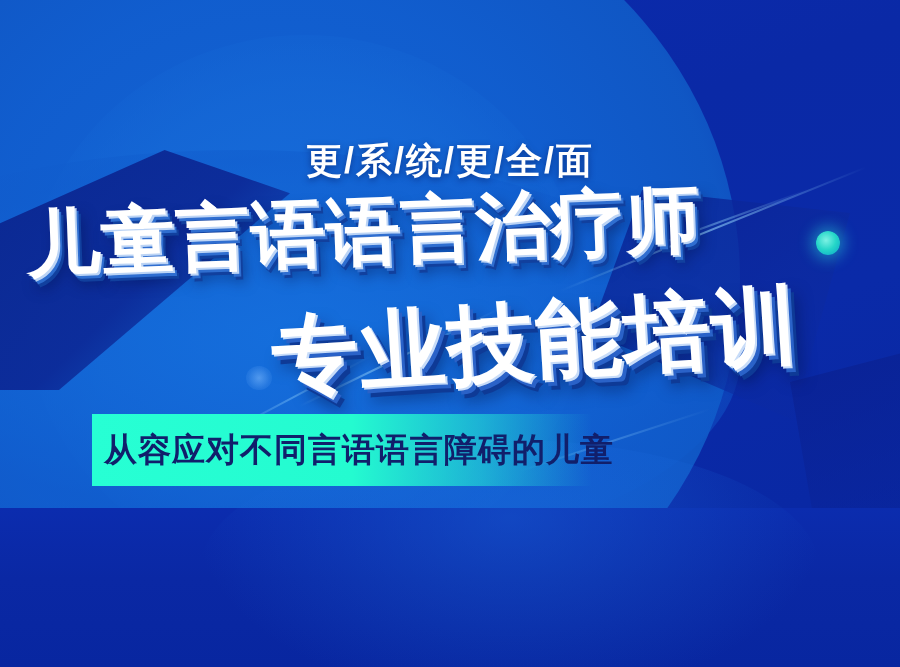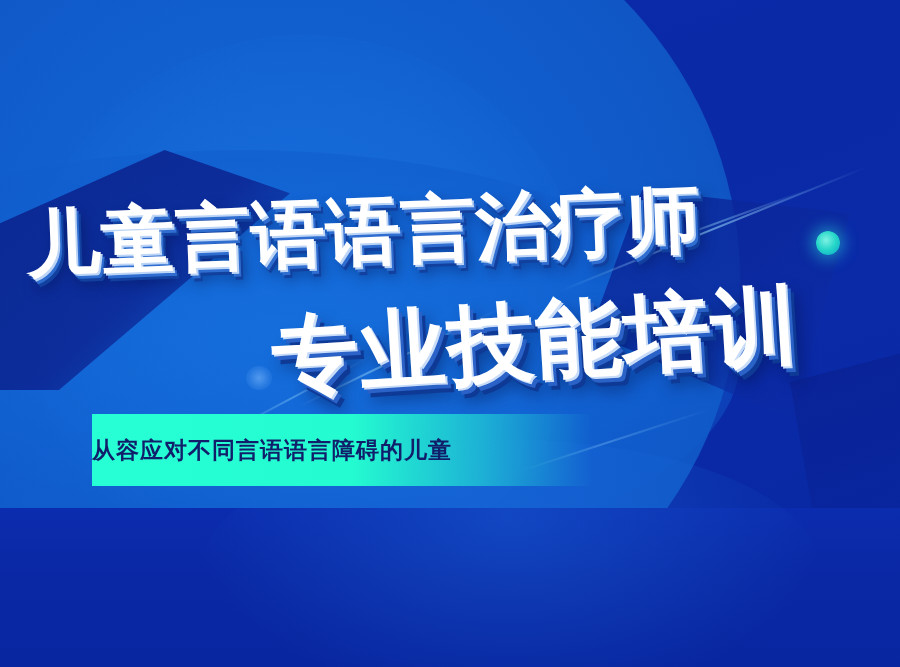--- a/index.html
+++ b/index.html
@@ -182,24 +182,24 @@
     left: 92px;
     top: 414px;
     width: 500px;
     height: 72px;
     background: linear-gradient(90deg, #27ffd4 0%, #24fbd0 52%, rgba(36,240,214,.55) 78%, rgba(30,180,225,0) 100%);
     display: flex;
     align-items: center;
   }
   .subtitle-text {
     color: #111f6b;
-    font-size: 23px;
+    font-size: 33px;
     font-weight: 700;
     letter-spacing: 1px;
-    padding-left: 0;
+    padding-left: 12px;
     white-space: nowrap;
   }
 </style>
 </head>
 <body>
 
 <div class="poster">
 
   <div class="bg-base"></div>
   <div class="bg-circle-main"></div>
@@ -215,20 +215,21 @@
   <div class="streak s2"></div>
   <div class="streak s3"></div>
   <div class="streak s4"></div>
   <div class="streak s5"></div>
 
   <div class="dot-cyan"></div>
   <div class="dot-soft"></div>
 
   <div class="content">
 
+    <div class="kicker">更/系/统/更/全/面</div>
 
     <div class="headline-1">儿童言语语言治疗师</div>
 
     <div class="headline-2">专业技能培训</div>
 
     <div class="subtitle-bar">
       <span class="subtitle-text">从容应对不同言语语言障碍的儿童</span>
     </div>
 
   </div>

